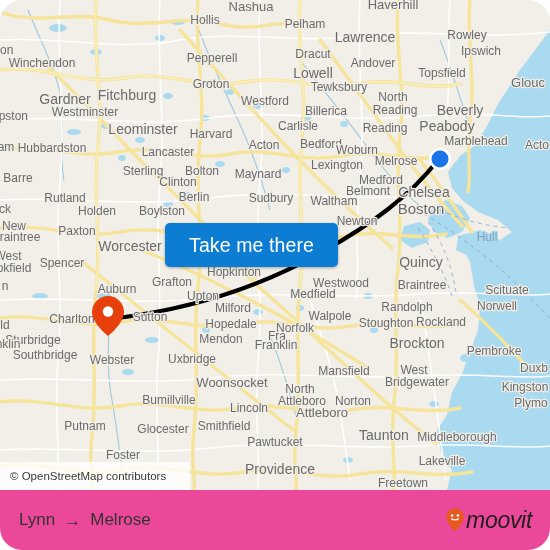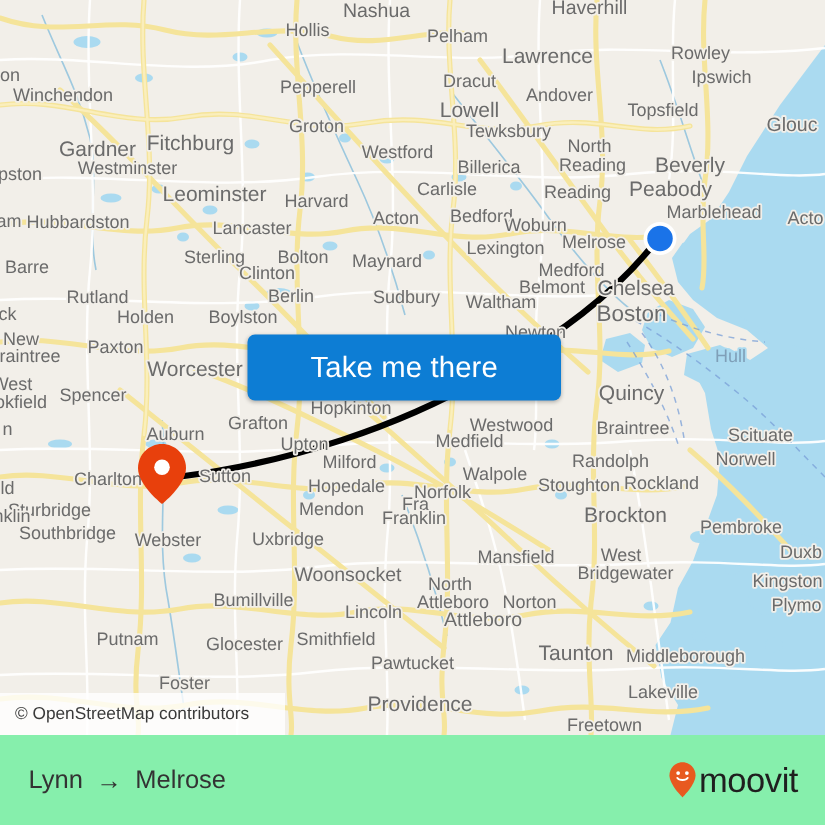--- a/index.html
+++ b/index.html
@@ -13,20 +13,21 @@
     font-family: "Liberation Sans", sans-serif;
     overflow: hidden;
     position: relative;
   }
   #app {
     position: relative;
     width: 550px;
     height: 550px;
     overflow: hidden;
     background: #ffffff;
+    border-radius: 22px;
   }
 
   
   #map-area {
     position: absolute;
     left: 0; top: 0;
     width: 550px;
     height: 490px;
     overflow: hidden;
     background: #f2efe9;
@@ -62,42 +63,42 @@
     color: #3a3a3a;
     white-space: nowrap;
     font-family: "Liberation Sans", sans-serif;
   }
 
   
   #take-me-there {
     position: absolute;
     left: 165px;
     top: 223px;
-    width: 209px;
+    width: 173px;
     height: 44px;
     background: #0d7dd4;
     border: none;
     border-radius: 5px;
     color: #ffffff;
     font-size: 19.5px;
     font-family: "Liberation Sans", sans-serif;
     letter-spacing: .1px;
     cursor: pointer;
     box-shadow: 0 1px 3px rgba(0,0,0,0.30);
     padding: 0;
   }
 
   
   #footer {
     position: absolute;
     left: 0;
     top: 490px;
     width: 550px;
     height: 60px;
-    background: #86efac;
+    background: #ec4899;
     display: flex;
     align-items: center;
     justify-content: space-between;
     padding: 0 18px 0 19px;
     box-sizing: border-box;
   }
   #route-summary {
     display: flex;
     align-items: center;
     font-size: 17px;
@@ -114,20 +115,21 @@
   #brand {
     display: flex;
     align-items: center;
   }
   #brand .brand-name {
     font-size: 23px;
     color: #1f1f1f;
     letter-spacing: -0.3px;
     margin-left: 1px;
     font-family: "Liberation Sans", sans-serif;
+    font-style: italic;
   }
 </style>
 </head>
 <body>
 
 <div id="app">
 
   <div id="map-area">
 
     <svg id="map-svg" width="550" height="490" viewBox="0 0 550 490">

